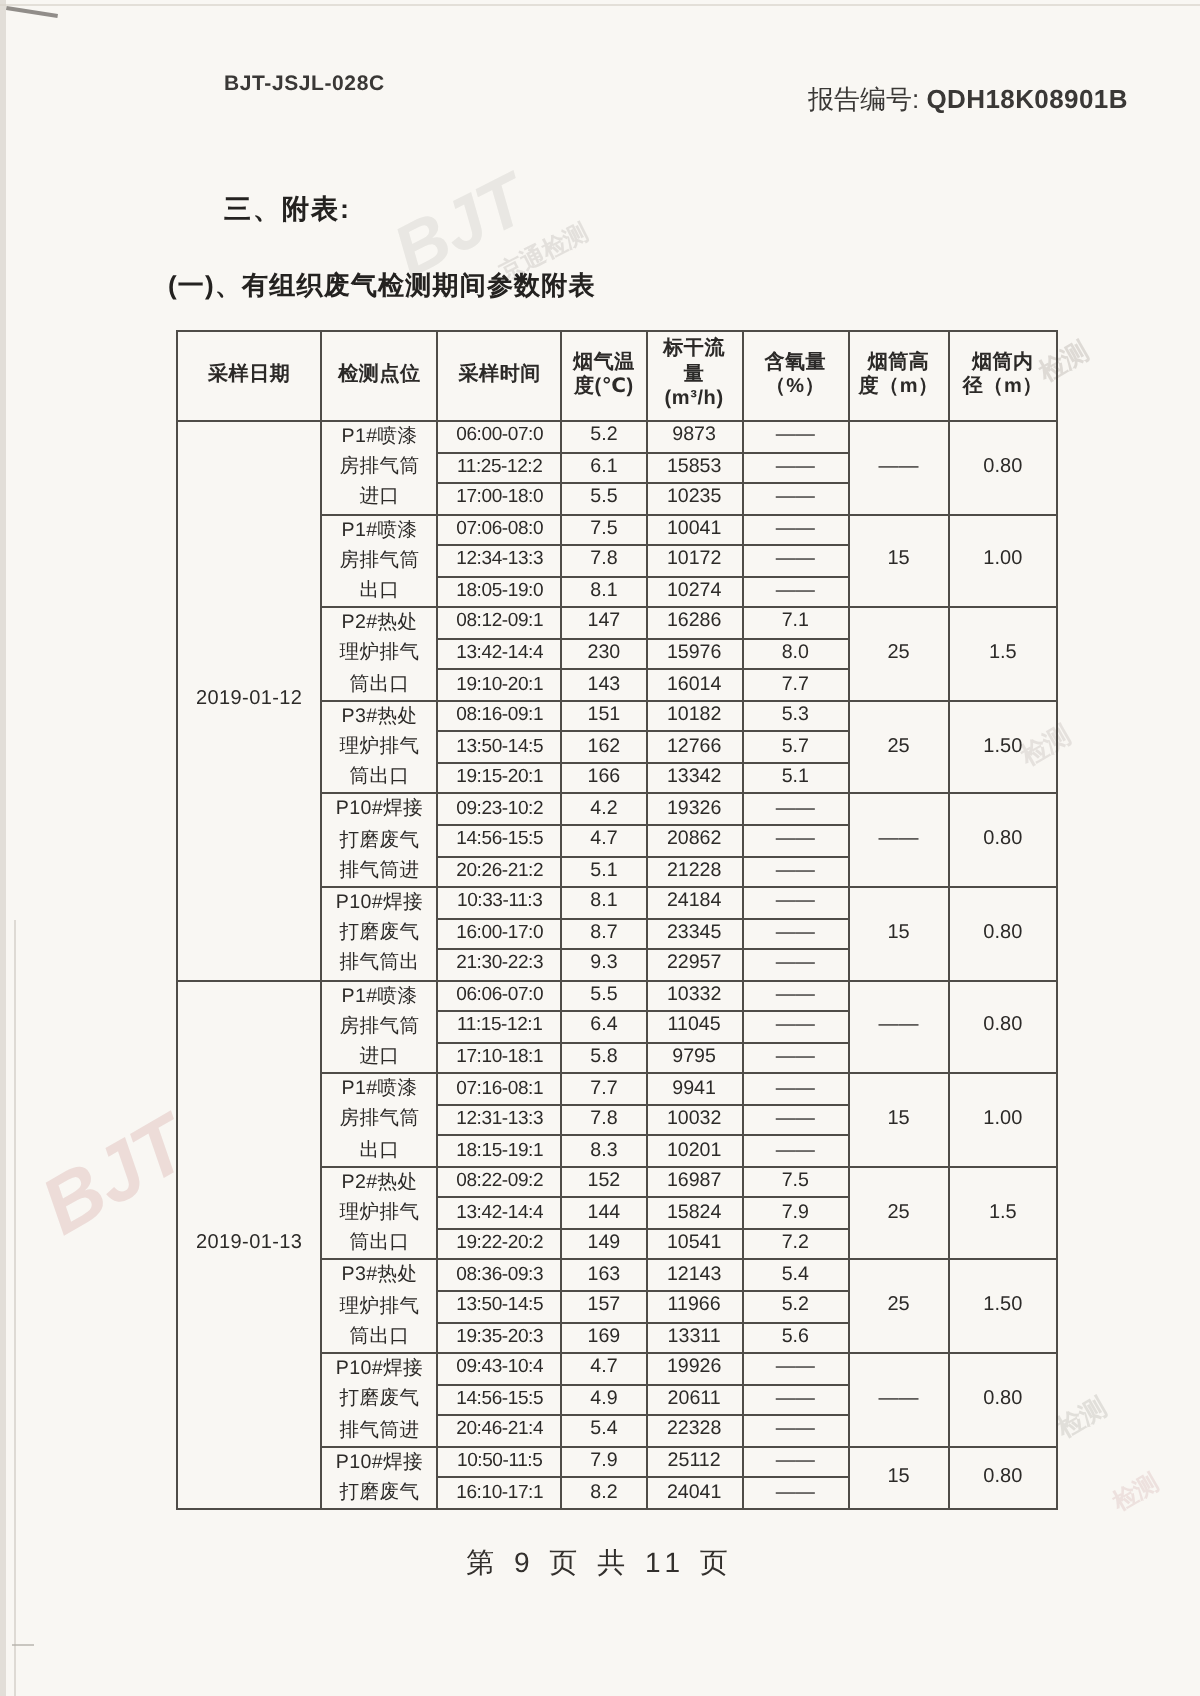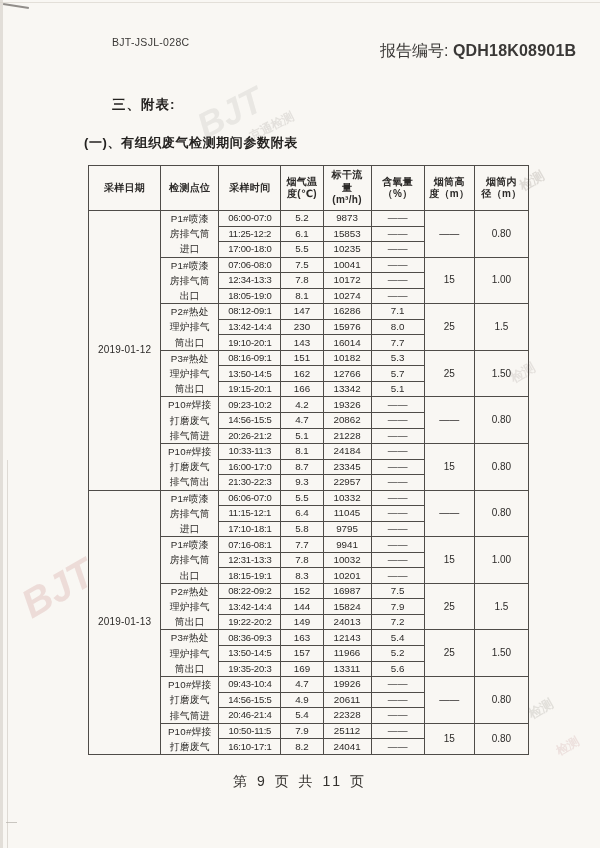--- a/index.html
+++ b/index.html
@@ -24,22 +24,22 @@
   .wm { position:absolute; font-style:italic; font-weight:bold; pointer-events:none; white-space:nowrap; }
   .wm-title   { left:196px; top:92px;  font-size:36px; transform:rotate(-27deg); color:rgba(152,147,142,.16); }
   .wm-title-s { left:248px; top:118px; font-size:12px; transform:rotate(-27deg); color:rgba(152,147,142,.22); font-style:normal; }
   .wm-tr      { left:519px; top:172px; font-size:13px; transform:rotate(-30deg); color:rgba(158,152,146,.30); font-style:normal; }
   .wm-mid     { left:510px; top:364px; font-size:13px; transform:rotate(-30deg); color:rgba(158,152,146,.22); font-style:normal; }
   .wm-bl      { left:20px;  top:566px; font-size:40px; transform:rotate(-30deg); color:rgba(208,158,155,.30); }
   .wm-br      { left:528px; top:700px; font-size:13px; transform:rotate(-30deg); color:rgba(160,153,146,.26); font-style:normal; }
   .wm-brt     { left:556px; top:738px; font-size:12px; transform:rotate(-30deg); color:rgba(205,160,158,.25); font-style:normal; }
 
   
-  .doc-code { position:absolute; left:112px; top:36px; font-size:10.5px; font-weight:normal; letter-spacing:.3px; color:#3a3836; }
-  .report-no { position:absolute; left:380px; top:41px; font-size:16px; color:#3a3836; }
+  .doc-code { position:absolute; left:112px; top:36px; font-size:10.5px; font-weight:bold; letter-spacing:.3px; color:#3a3836; }
+  .report-no { position:absolute; left:404px; top:41px; font-size:13px; color:#3a3836; }
   .report-no .val { font-weight:bold; letter-spacing:.2px; }
   .section-title { position:absolute; left:112px; top:96px; font-size:13.5px; font-weight:bold; letter-spacing:1px; color:#242220; }
   .table-title { position:absolute; left:84px; top:134px; font-size:13px; font-weight:bold; letter-spacing:.6px; color:#242220; }
   .page-footer { position:absolute; left:0; top:773px; width:100%; text-align:center; font-size:14px; letter-spacing:3px; color:#33302d; }
 
   
   #params-table {
     position:absolute; left:88px; top:165px;
     border-collapse:collapse; table-layout:fixed; width:441px;
   }
@@ -315,21 +315,21 @@
         </tr>
         <tr>
           <td class="time-cell">13:42-14:4</td>
           <td>144</td>
           <td>15824</td>
           <td>7.9</td>
         </tr>
         <tr>
           <td class="time-cell">19:22-20:2</td>
           <td>149</td>
-          <td>24013</td>
+          <td>10541</td>
           <td>7.2</td>
         </tr>
         <tr>
           <td class="point-cell" rowspan="3">P3#热处
 理炉排气
 筒出口</td>
           <td class="time-cell">08:36-09:3</td>
           <td>163</td>
           <td>12143</td>
           <td>5.4</td>

